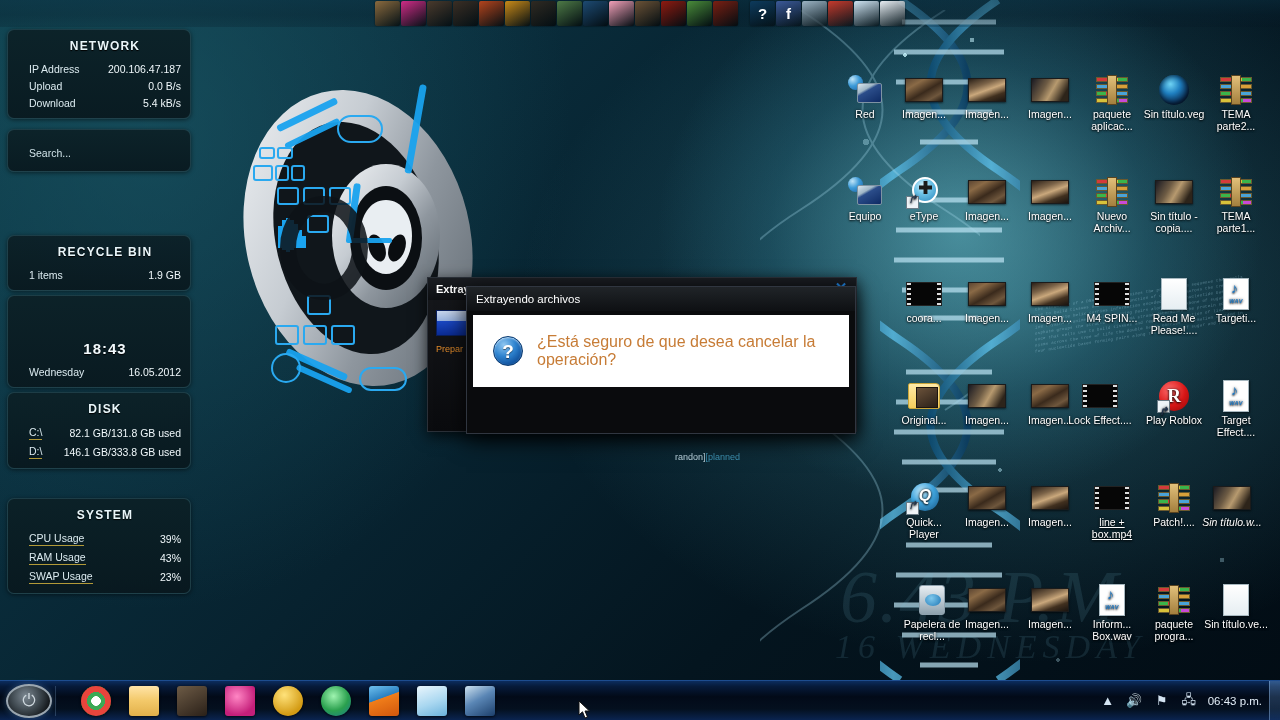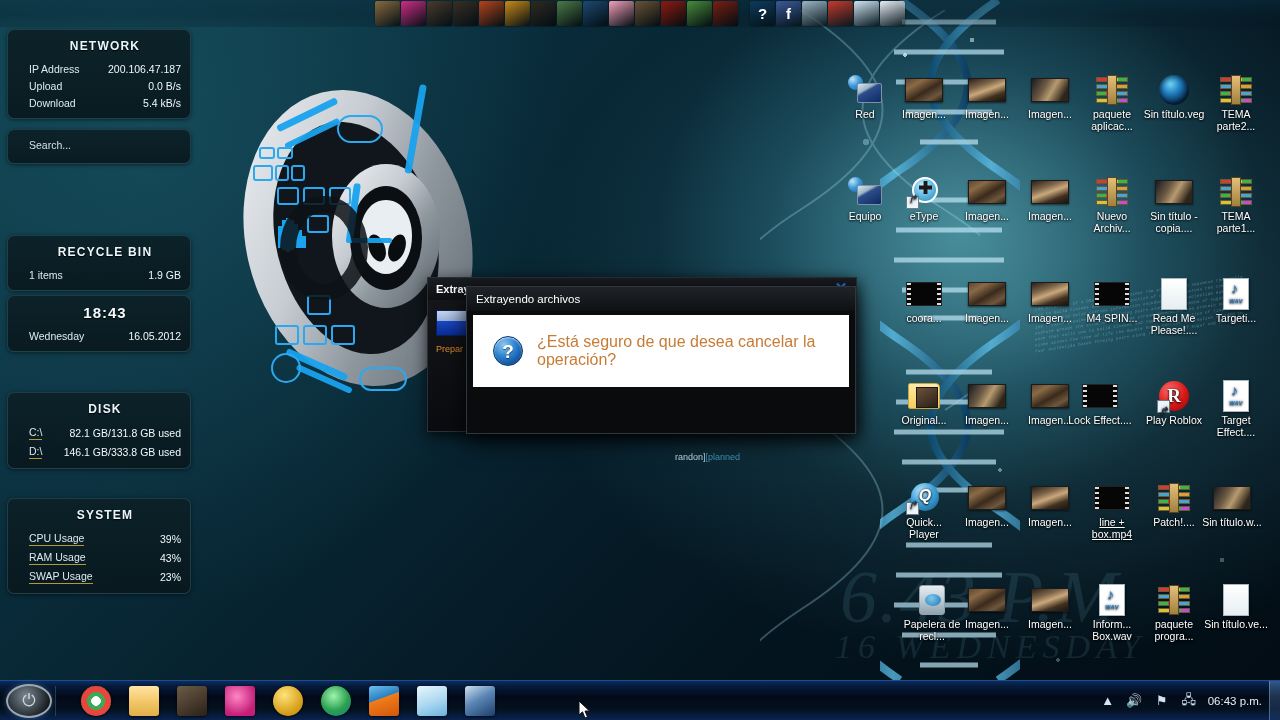--- a/index.html
+++ b/index.html
@@ -81,29 +81,29 @@
   }
   .widget h3{
     font-size:12px; font-weight:bold; text-align:center; letter-spacing:1.2px;
     color:#e9f6fa; padding:3px 0 7px 0; text-shadow:0 1px 1px #000;
   }
   .wrow{ display:flex; justify-content:space-between; align-items:center;
          font-size:10.5px; padding:2.5px 9px; color:#dbeaef; }
   .wrow .k{ color:#dbeaef; }
   .wrow .v{ color:#f0f8fb; }
   .wrow.bar .k{ border-bottom:1px solid #b29a38; padding-bottom:1px; }
-  .search-ph{ font-size:10.5px; color:#cfe2e8; padding:3px 9px 5px 9px; }
+  .search-ph{ font-size:10.5px; color:#cfe2e8; padding:3px 9px 5px 9px;margin-top:8px; }
   #w-network{ top:29px; }
   #w-google { top:129px; }
   #w-recycle{ top:235px; }
   #w-clock  { top:295px; }
   #w-disk   { top:392px; }
   #w-system { top:498px; }
   .clock-time{ font-size:15px; font-weight:bold; text-align:center; letter-spacing:1px;
-               color:#f2fafd; padding:2px 0 6px 0; text-shadow:0 1px 1px #000;}
+               color:#f2fafd; padding:2px 0 6px 0; text-shadow:0 1px 1px #000;margin-top:36px;}
 
   
   #player{ position:absolute; left:238px; top:48px; width:250px; height:370px; }
 
   
   #bgwin{
     position:absolute; left:427px; top:277px; width:430px; height:155px;
     background:linear-gradient(180deg,#16181c 0%,#0a0b0e 100%);
     border:1px solid #2a3038;
     box-shadow:0 4px 14px rgba(0,0,0,.75);
@@ -728,21 +728,21 @@
         <span class="ic-rar">
           <i class="s s1"></i>
           <i class="s s2"></i>
           <i class="s s3"></i>
           <i class="s s4"></i>
           <i class="books"></i>
         </span>
       </span>
       <span class="lbl">Patch!....</span>
     </div>
-    <div class="icon" style="left: 1200px; top: 480px;">
+    <div class="icon" style="left: 1200px; top: 480px; font-style: italic;">
       <span class="glyph">
         <span class="ic-img v3"></span>
       </span>
       <span class="lbl">Sin título.w...</span>
     </div>
     <div class="icon" style="left: 892px; top: 582px; margin-left: 8px;">
       <span class="glyph">
         <span class="ic-bin"></span>
       </span>
       <span class="lbl">Papelera de recl...</span>

